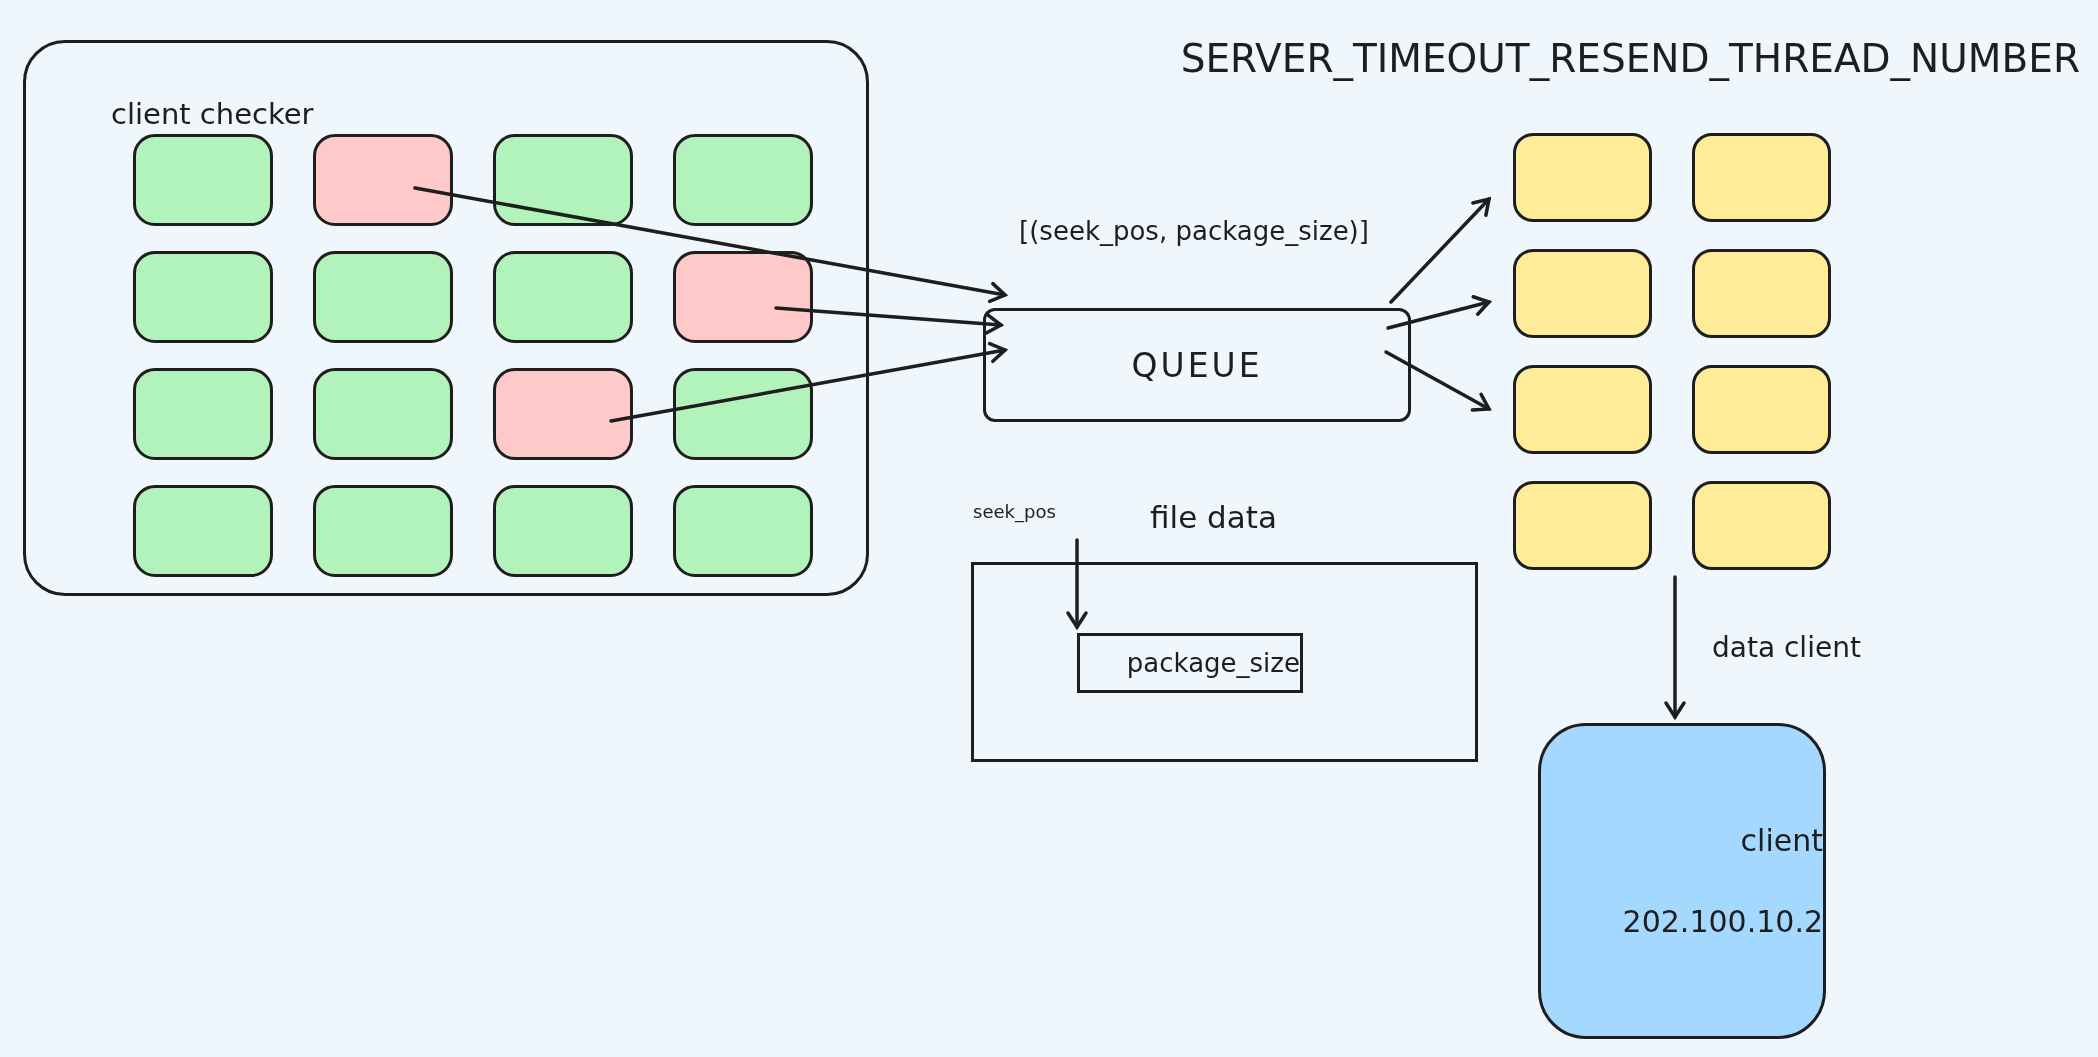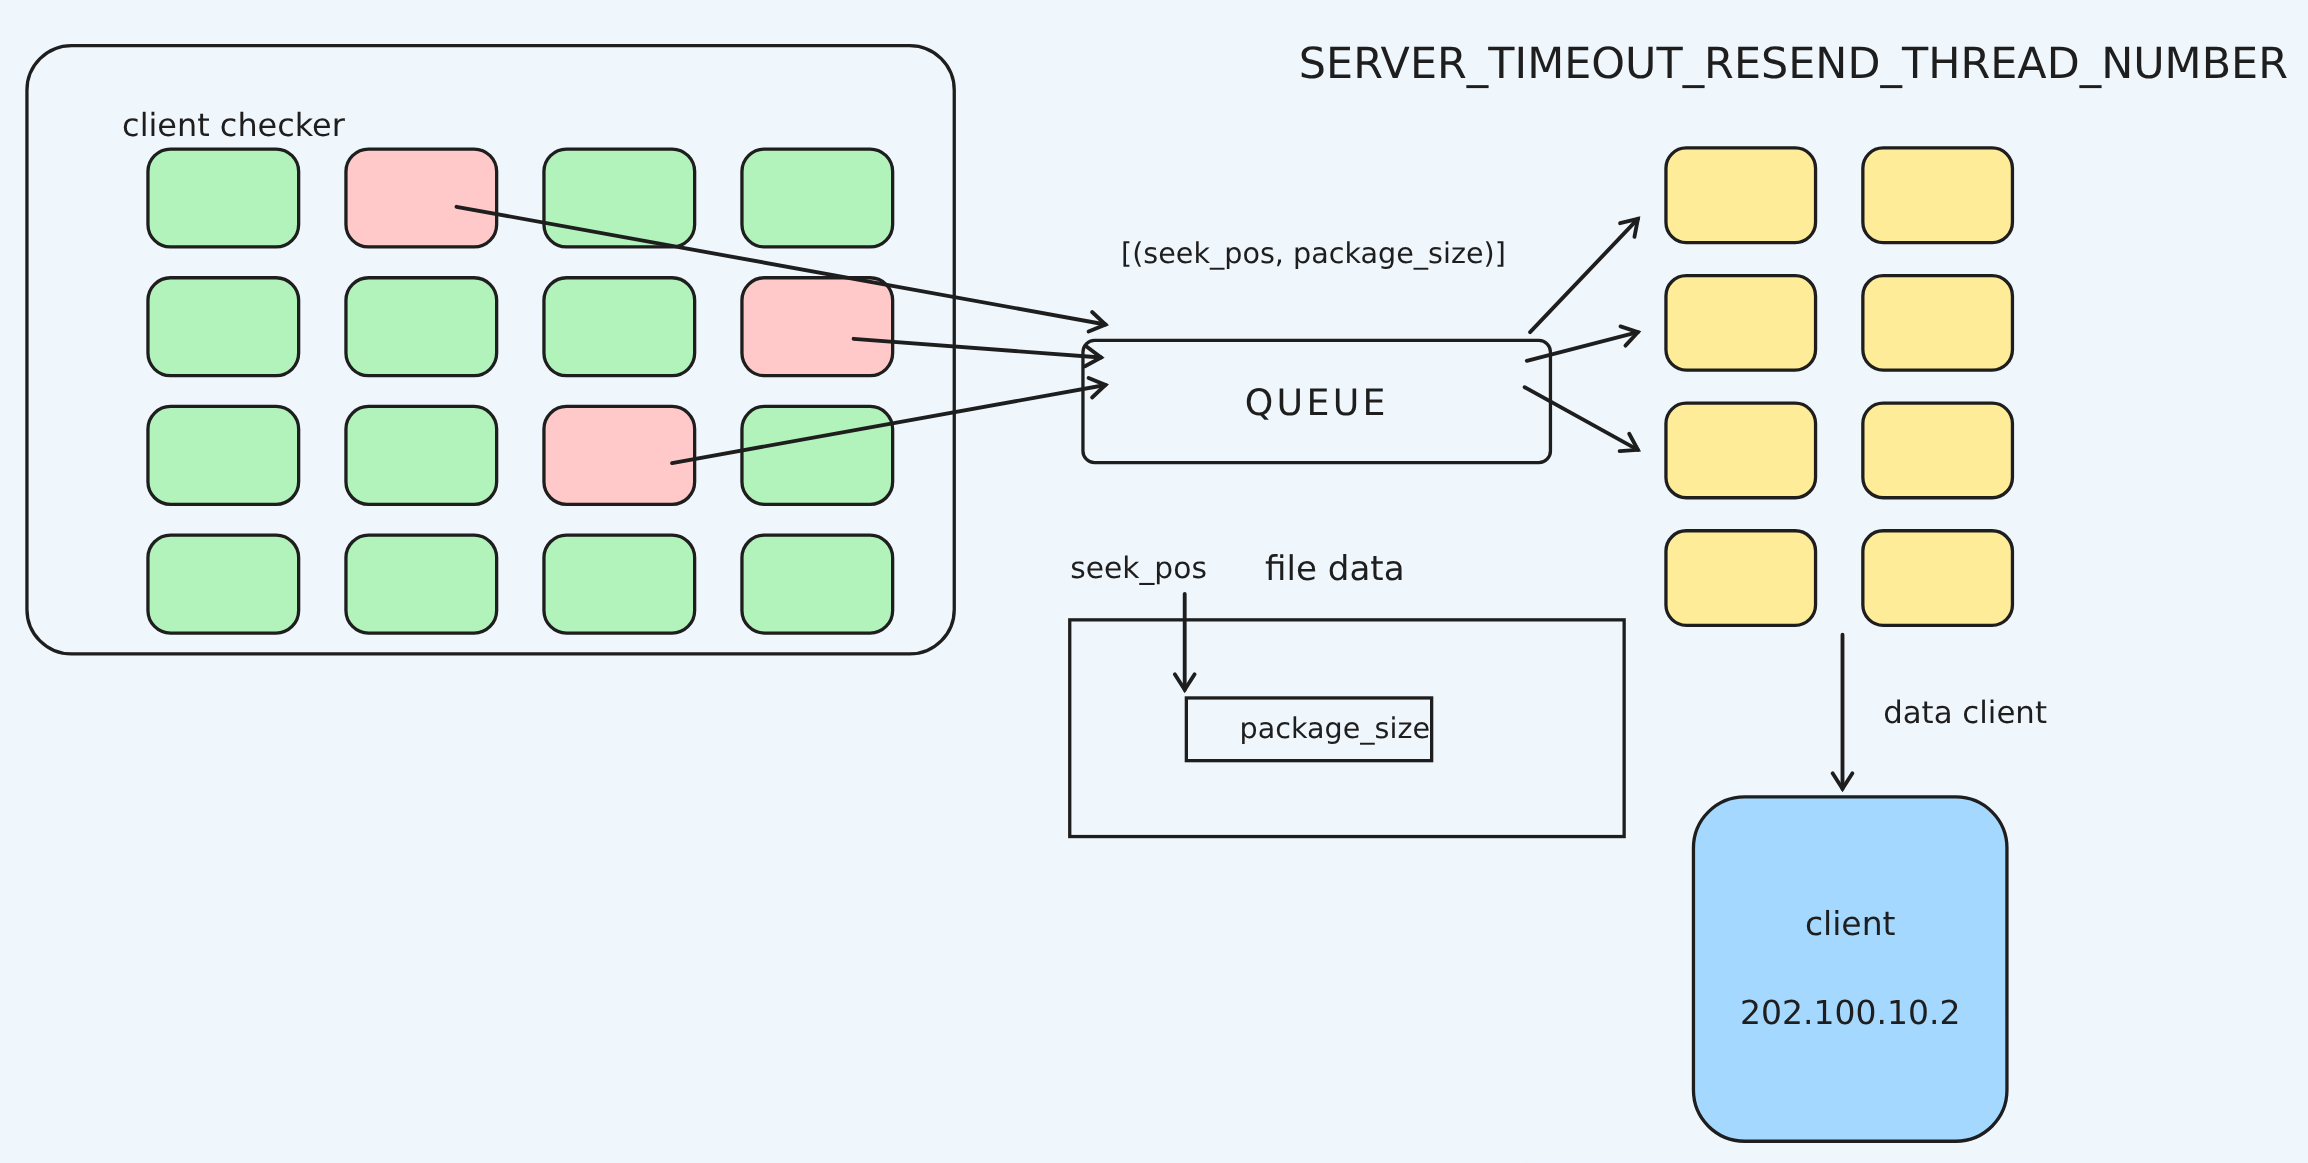--- a/index.html
+++ b/index.html
@@ -54,21 +54,21 @@
     grid-template-columns: repeat(2, 139px);
     grid-auto-rows: 89px;
     column-gap: 40px; row-gap: 27px;
   }
   .thread {
     border: 3px solid var(--stroke, #1e1e1e);
     border-radius: 20px;
   }
 
   
-  .seek-label { left: 973px; top: 501px; font-size: 27px; }
+  .seek-label { left: 973px; top: 501px; font-size: 18px; }
   .filedata-label { left: 1150px; top: 499px; font-size: 31px; }
   .filedata-box {
     position: absolute; left: 971px; top: 562px;
     width: 501px; height: 194px;
     border: 3px solid var(--stroke, #1e1e1e);
   }
   .package-box {
     position: absolute; left: 1077px; top: 633px;
     width: 220px; height: 54px;
     border: 3px solid var(--stroke, #1e1e1e);
@@ -77,21 +77,21 @@
     background: var(--bg, #eff6fc);
   }
 
   
   .socket-label { left: 1712px; top: 631px; font-size: 28px; }
   .client-box {
     position: absolute; left: 1538px; top: 723px;
     width: 282px; height: 310px;
     border: 3px solid var(--stroke, #1e1e1e);
     border-radius: 48px;
-    display: flex; flex-direction: column; align-items: center; justify-content: center;
+    display: flex; flex-direction: column; align-items: flex-end; justify-content: center;
     gap: 46px; font-size: 30px;
   }
 
   
   .arrows {
     position: absolute; left: 0; top: 0;
     width: 2098px; height: 1057px;
     pointer-events: none;
     z-index: 5;
   }

